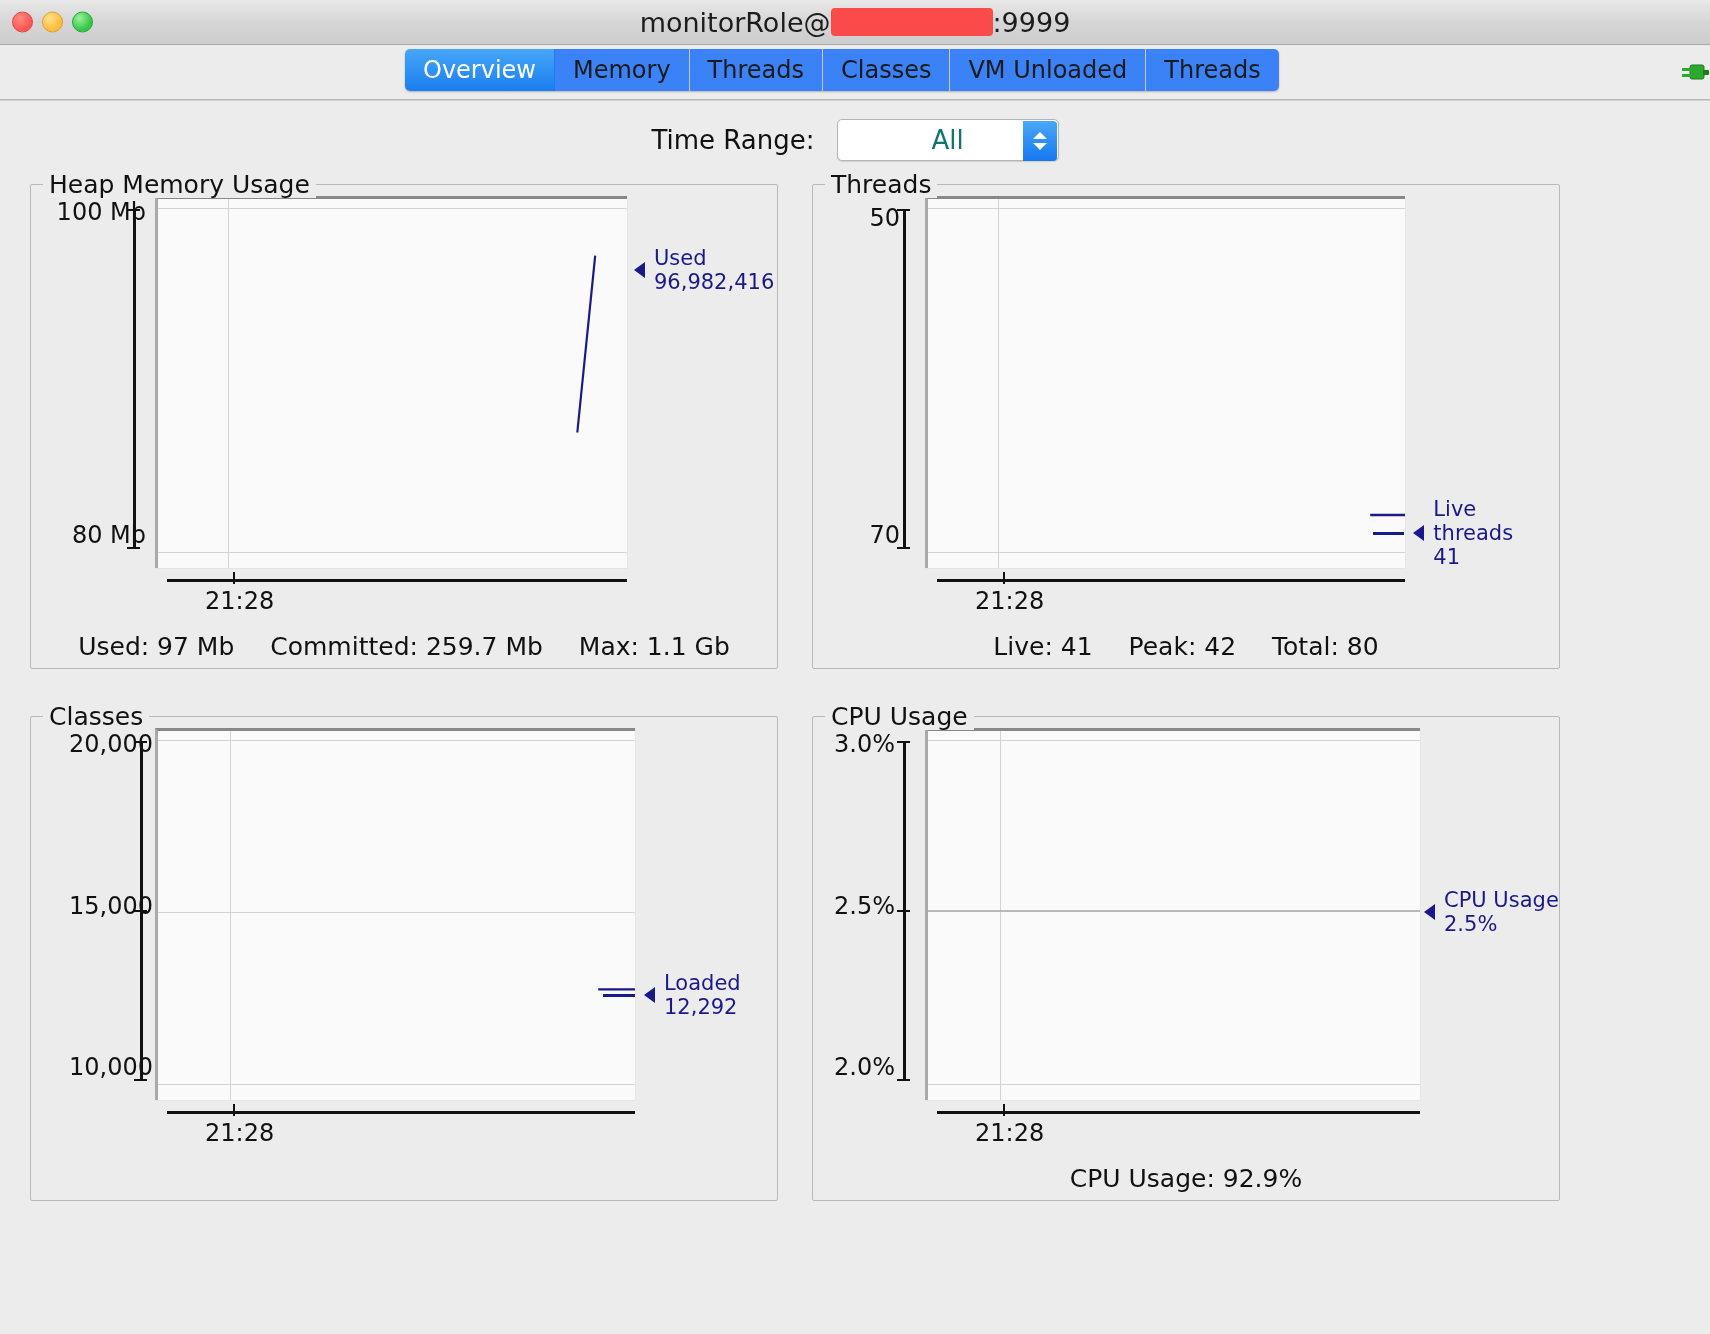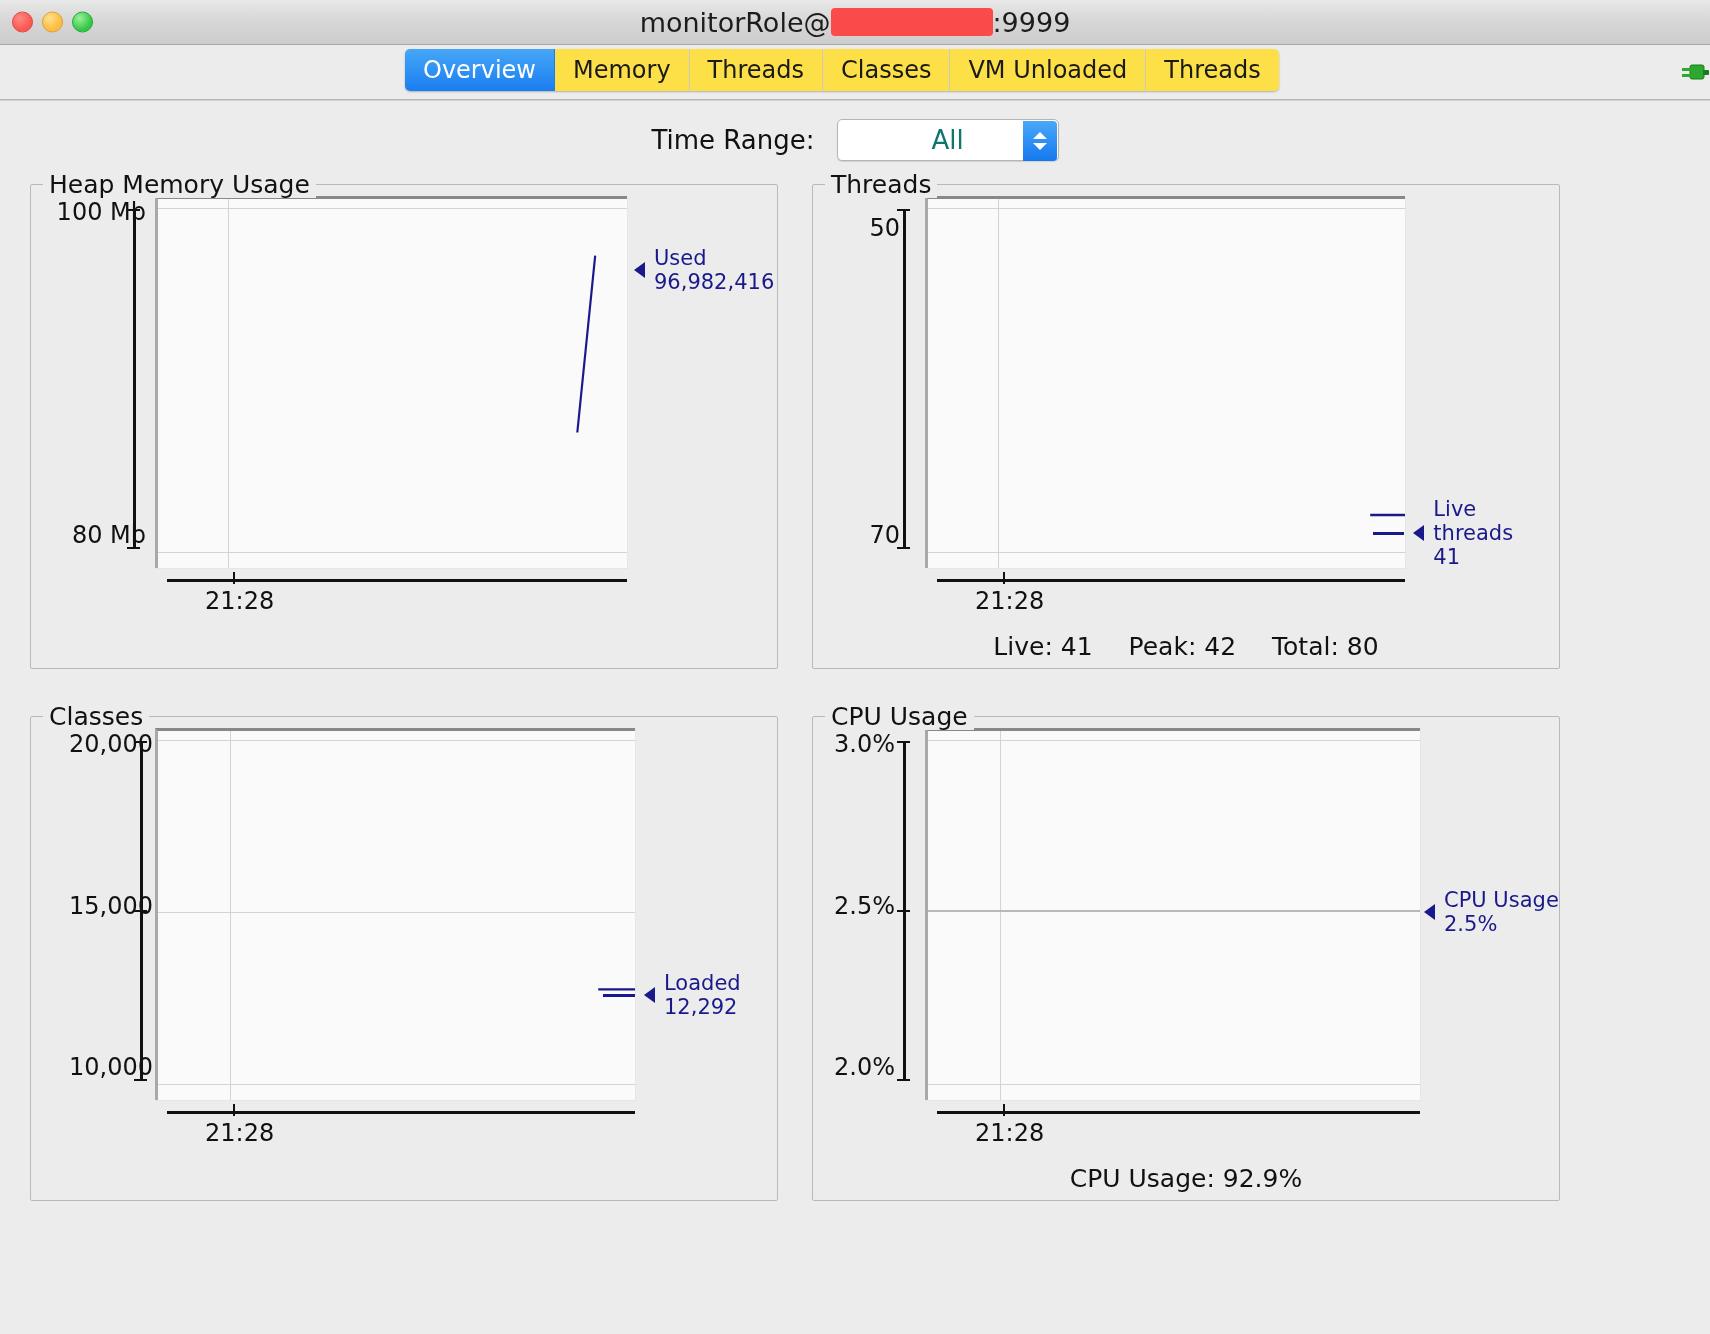--- a/index.html
+++ b/index.html
@@ -47,21 +47,21 @@
   .tabbar {
     position: absolute; left: 405px; top: 4px;
     display: flex; align-items: flex-start;
     border-radius: 5px;
     box-shadow: 0 1px 2px rgba(0,0,0,0.25);
   }
   .tab {
     height: 42px; padding: 0 18px;
     display: flex; align-items: center; justify-content: center;
     font-size: 24px; color: #1a1a1a;
-    background: #fde047;
+    background: #3b82f6;
     border-right: 1px solid #c9c9c9;
     cursor: default;
   }
   .tab:first-child { border-top-left-radius: 5px; border-bottom-left-radius: 5px; }
   .tab:last-child  { border-right: none; border-top-right-radius: 5px; border-bottom-right-radius: 5px; }
   .tab.active {
     background: linear-gradient(to bottom, #46a6f7 0%, #1a7ef0 100%);
     color: #ffffff;
     border-right-color: #1a7ef0;
   }
@@ -277,29 +277,34 @@
         <div class="xlabel" style="left:175px; top:403px;">21:28</div>
 
         <div class="legend" style="left:604px; top:62px;">
           <span class="legend-tri"></span>
           <span class="legend-text">
             <span class="l1">Used</span>
             <span class="l2">96,982,416</span>
           </span>
         </div>
 
+        <div class="panel-footer">
+          <span>Used: 97 Mb</span>
+          <span>Committed: 259.7 Mb</span>
+          <span>Max: 1.1 Gb</span>
+        </div>
       </div>
     </div>
 
     <div class="panel">
       <div class="panel-border"></div>
       <div class="panel-title">Threads</div>
       <div class="chartwrap">
 
-        <div class="ylabel" style="top:30px; right:660px; width:200px;">50</div>
+        <div class="ylabel" style="top:20px; right:660px; width:200px;">50</div>
         <div class="ylabel" style="top:337px; right:660px; width:200px;">70</div>
         <div class="yaxis-bar" style="left:91px; top:25px; height:340px;"></div>
         <div class="ytick" style="left:85px; top:25px;"></div>
         <div class="ytick" style="left:85px; top:363px;"></div>
 
         <div class="plot-outer" style="left:113px; top:12px; width:480px; height:372px;">
           <div class="plot-inner">
             <div class="gridline-h" style="top:9px;"></div>
             <div class="gridline-h" style="top:353px;"></div>
             <div class="gridline-v" style="left:70px;"></div>

